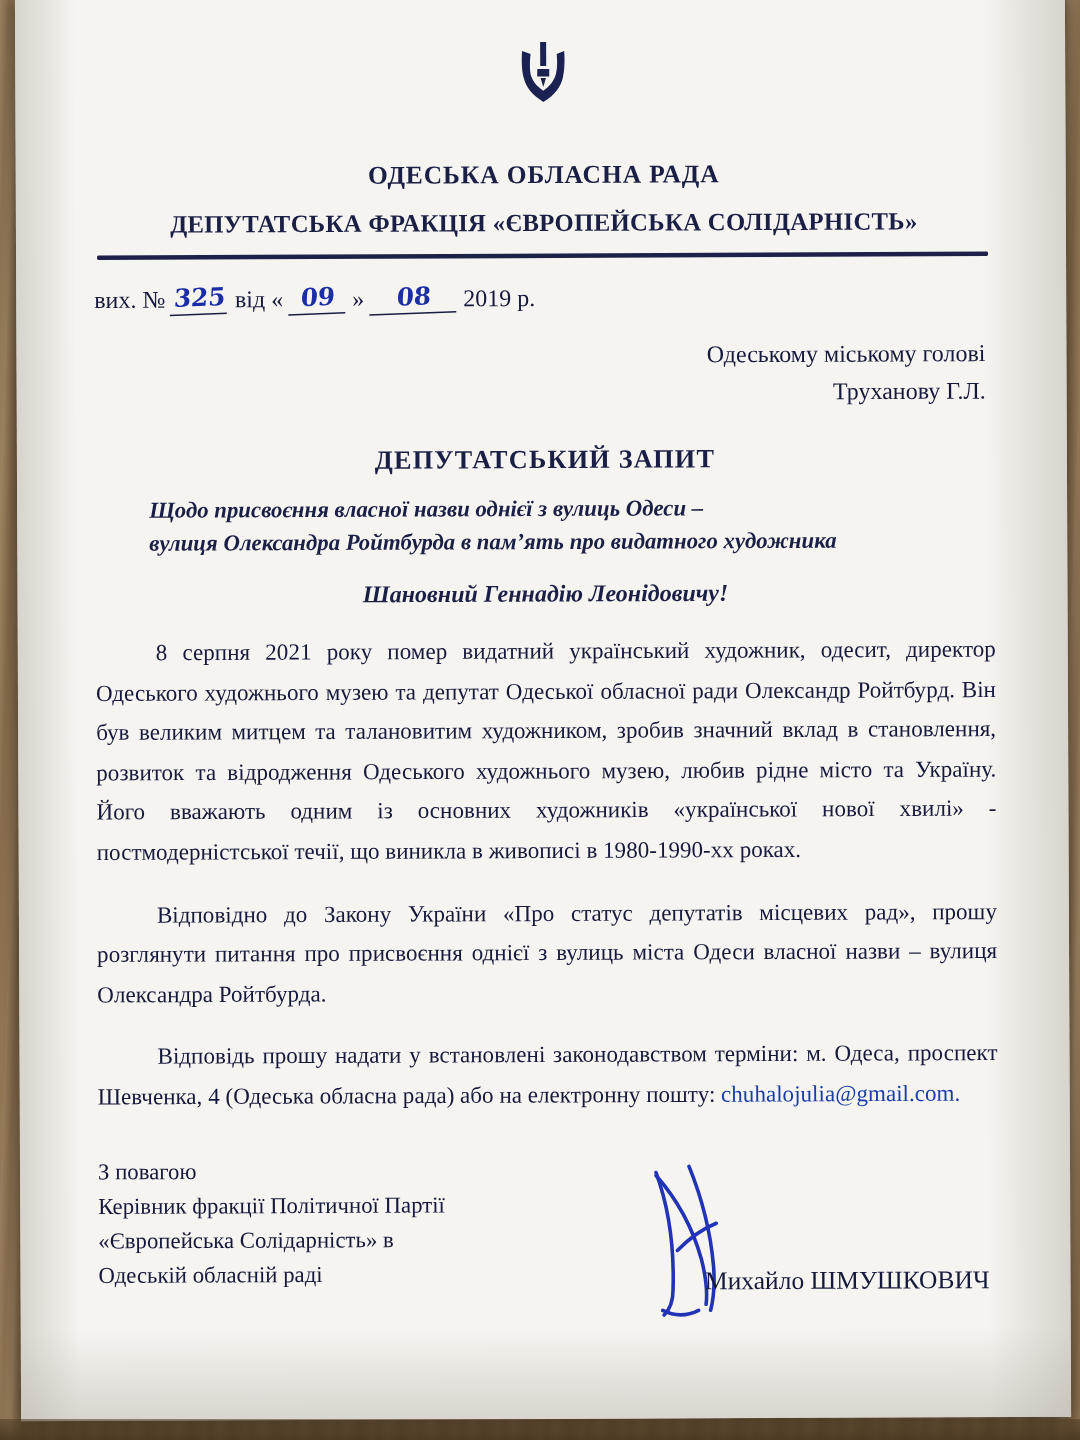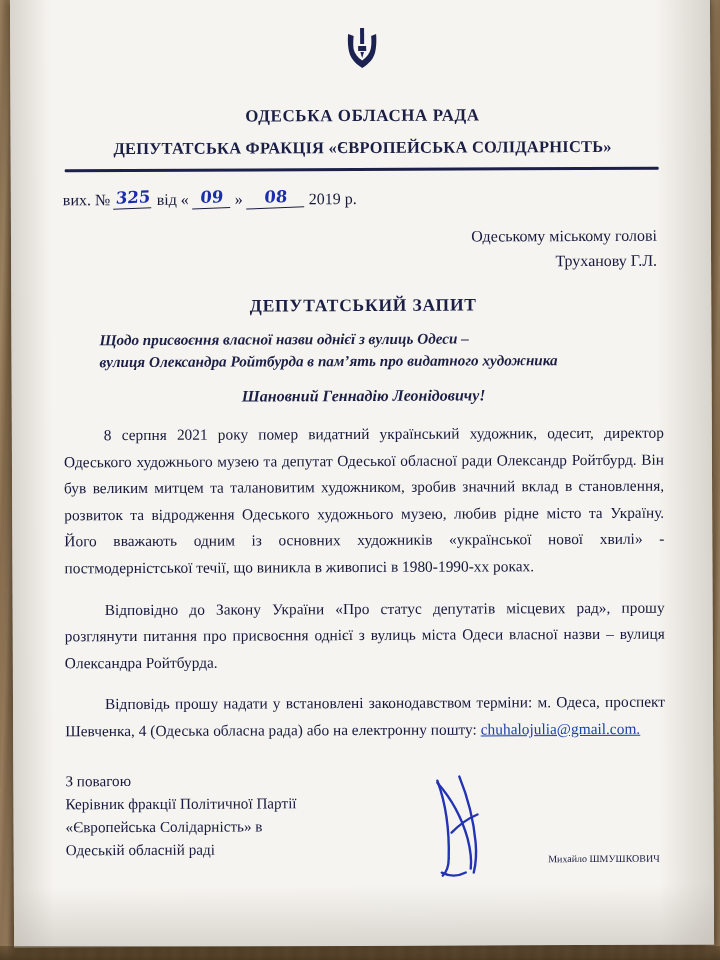--- a/index.html
+++ b/index.html
@@ -164,38 +164,37 @@
     text-align: justify;
     text-justify: inter-word;
     font-size: 15.4px;
     line-height: 1.72;
     text-indent: 40px;
     margin-bottom: 6px;
     color: #16193c;
   }
   .email-link {
     color: #1a3ea8;
-    text-decoration: underline;
   }
 
   .signature-block {
     margin-top: 26px;
     position: relative;
     font-size: 15.2px;
     line-height: 1.5;
     color: #16193c;
   }
   .sig-left {
     width: 330px;
   }
   .sig-name {
     position: absolute;
     right: 6px;
     bottom: -6px;
-    font-size: 10px;
+    font-size: 17px;
     color: #16193c;
     white-space: nowrap;
   }
   .scribble {
     position: absolute;
     left: 350px;
     top: 4px;
     width: 120px;
     height: 110px;
   }

